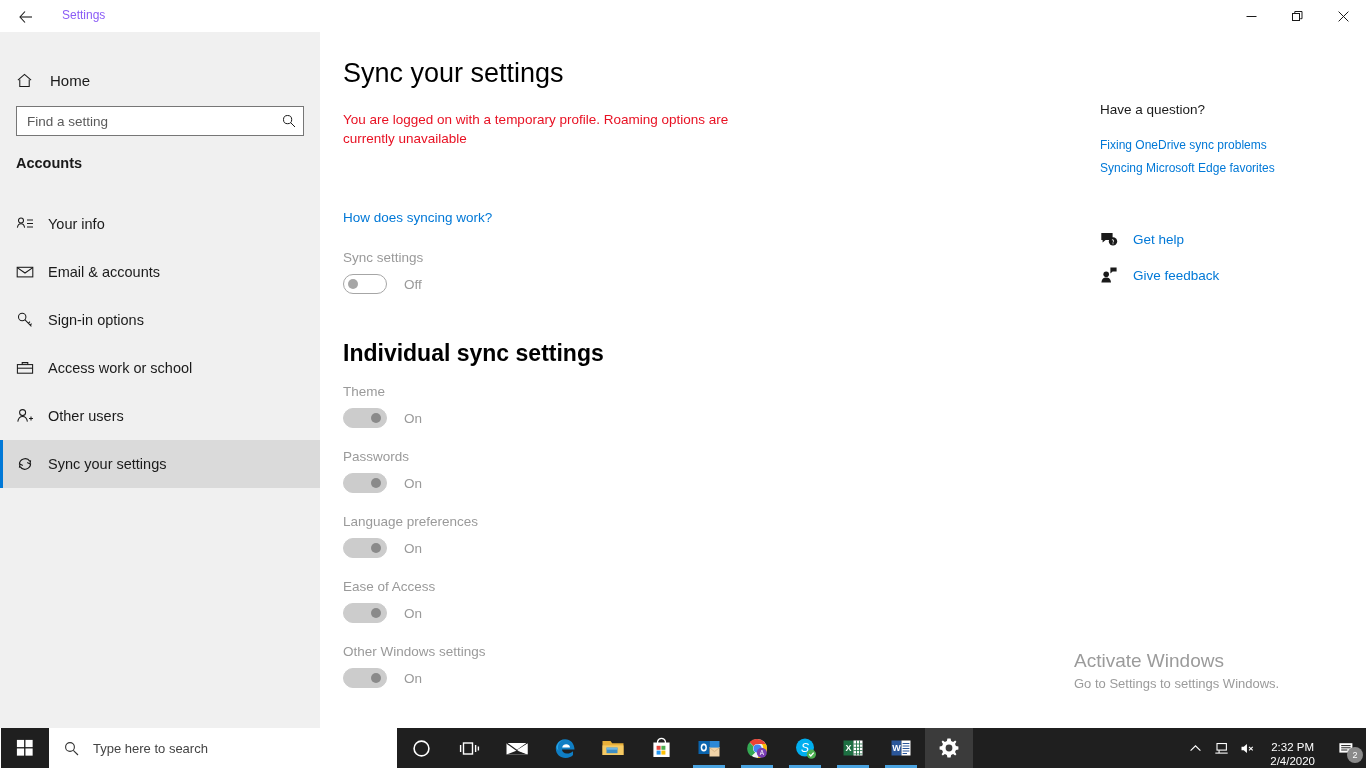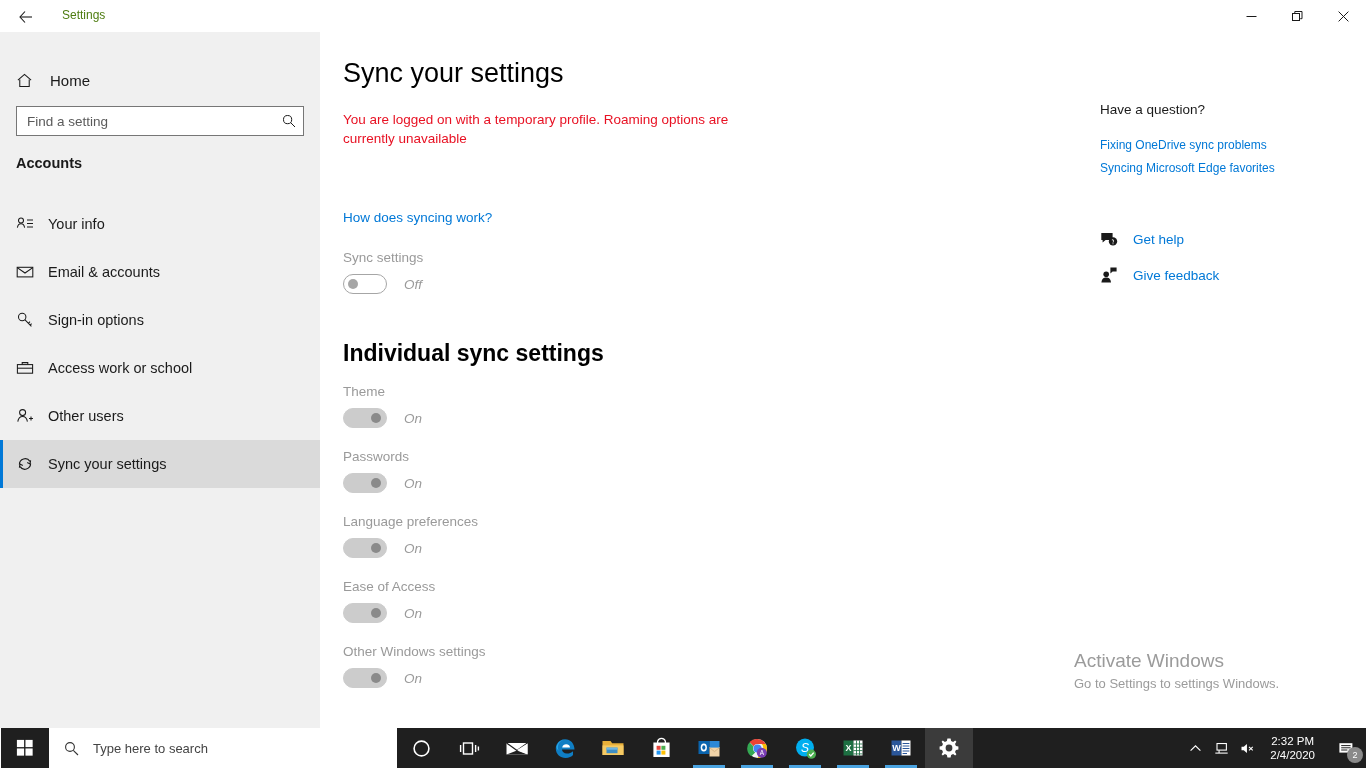--- a/index.html
+++ b/index.html
@@ -8,21 +8,21 @@
     font-family: "Liberation Sans", sans-serif;
     background: #ffffff; overflow: hidden;
   }
   #app { position: relative; width: 1366px; height: 768px; background:#ffffff; }
 
   
   .titlebar { position:absolute; left:0; top:0; width:1366px; height:32px; background:#ffffff; }
   .back-btn { position:absolute; left:8px; top:4px; width:36px; height:26px;
      display:flex; align-items:center; justify-content:center; color:#1a1a1a; }
   .back-btn svg { width:16px; height:16px; }
-  .app-title { position:absolute; left:62px; top:8px; font-size:12px; color:#4d7c0f;text-align:right; }
+  .app-title { position:absolute; left:62px; top:8px; font-size:12px; color:#8b5cf6;text-align:right; }
   .wincontrols { position:absolute; right:0; top:0; height:32px; display:flex; }
   .winbtn { width:46px; height:32px; display:flex; align-items:center; justify-content:center;
      color:#1a1a1a; }
   .winbtn svg { width:11px; height:11px; }
 
   
   .sidebar { position:absolute; left:0; top:32px; width:320px; height:696px; background:#f0f0f0; }
   .home-row { position:absolute; left:0; top:28px; width:320px; height:40px;
      display:flex; align-items:center; padding-left:16px; }
   .home-row .ic { width:26px; display:flex; align-items:center; color:#1a1a1a; }
@@ -51,21 +51,21 @@
 
   
   .main { position:absolute; left:320px; top:32px; width:1046px; height:696px; background:#ffffff; }
   .page-title { position:absolute; left:23px; top:26px; font-size:27px; font-weight:300; color:#000; letter-spacing:0; }
   .warn { position:absolute; left:23px; top:78px; width:440px; font-size:13.5px;
      color:#e81123; line-height:19px; }
   .howlink { position:absolute; left:23px; top:178px; font-size:13.5px; color:#0078d7; cursor:pointer; }
 
   .grp-label { font-size:13.5px; color:#9a9a9a; }
   .sec-master { position:absolute; left:23px; top:218px; }
-  .toggle-row { display:flex; align-items:center; margin-top:9px;font-style:italic; }
+  .toggle-row { display:flex; align-items:center; margin-top:9px; }
   .toggle-row .tstate { font-size:13.5px; color:#9a9a9a; margin-left:17px; }
 
   .sw { width:44px; height:20px; border-radius:10px; position:relative; flex:none; }
   .sw.off { background:#ffffff; border:1.6px solid #a6a6a6; }
   .sw.off .knob { position:absolute; left:4px; top:50%; transform:translateY(-50%);
      width:10px; height:10px; border-radius:50%; background:#a6a6a6; }
   .sw.on-disabled { background:#cccccc; border:1.6px solid #cccccc; }
   .sw.on-disabled .knob { position:absolute; right:5px; top:50%; transform:translateY(-50%);
      width:10px; height:10px; border-radius:50%; background:#8a8a8a; }
 
@@ -96,21 +96,21 @@
      display:flex; align-items:center; justify-content:center; }
   .tsearch { position:absolute; left:48px; top:0; width:348px; height:40px; background:#ffffff;
      display:flex; align-items:center; }
   .tsearch .tmag { width:44px; display:flex; align-items:center; justify-content:center; color:#333; }
   .tsearch .tmag svg { width:15px; height:15px; }
   .tsearch .ttxt { font-size:13px; color:#444; }
   .tapps { position:absolute; left:396px; top:0; height:40px; display:flex; align-items:center; }
   .tapp { width:48px; height:40px; display:flex; align-items:center; justify-content:center; position:relative; }
   .tapp.active { background:#3b3b3b; }
   .tapp .underline { position:absolute; bottom:0; left:8px; width:32px; height:3px; background:#4aa3e0; }
-  .tray { position:absolute; right:0; top:0; height:40px; display:flex; align-items:center; }
+  .tray { position:absolute; right:0; top:0; height:40px; display:flex; align-items:flex-end; }
   .trayicon { width:26px; height:40px; display:flex; align-items:center; justify-content:center; color:#fff; }
   .trayicon svg { width:15px; height:15px; }
   .clock { color:#fff; font-size:11.5px; line-height:14px; text-align:center; padding:0 10px; }
   .notif { width:42px; height:40px; display:flex; align-items:center; justify-content:center; position:relative; color:#fff; }
   .notif .badge { position:absolute; right:4px; bottom:5px; width:16px; height:16px; border-radius:50%;
      background:#8a8a8a; color:#fff; font-size:9px; display:flex; align-items:center; justify-content:center; }
 </style>
 </head>
 <body>
 

